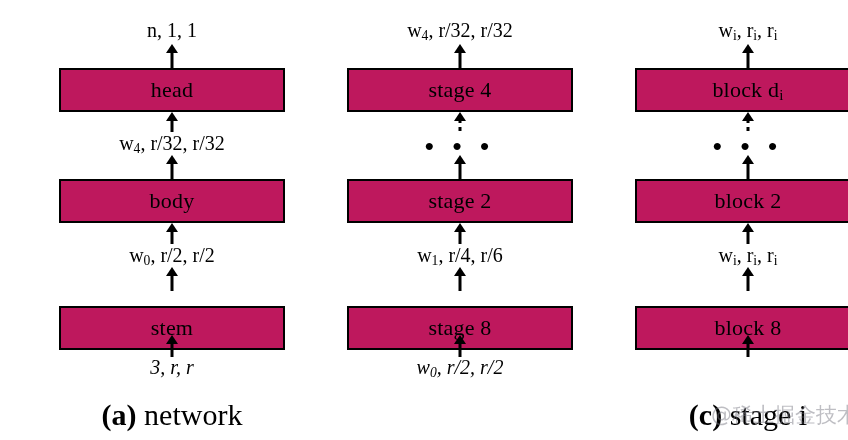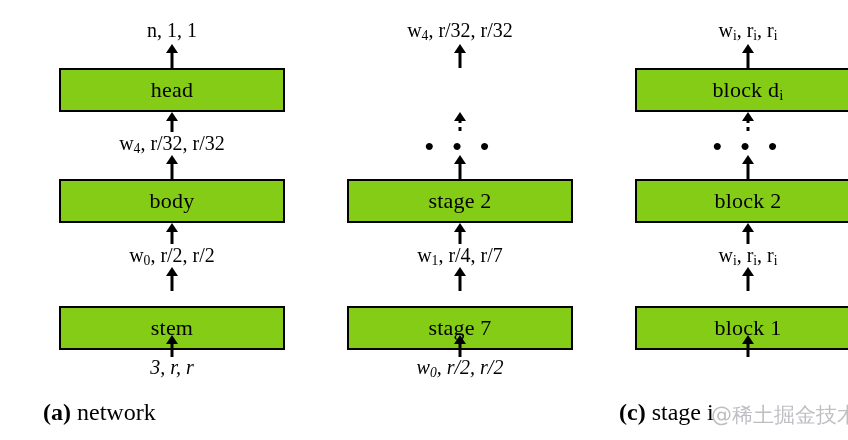--- a/index.html
+++ b/index.html
@@ -26,21 +26,21 @@
   .col-b { left: 288px; width: 258px; }
   .col-c { left: 576px; width: 258px; }
 
   
   .box {
     position: absolute;
     left: 16px;
     width: 226px;
     height: 44px;
     border: 2.5px solid #000000;
-    background: #84cc16;
+    background: #be185d;
     box-sizing: border-box;
     display: flex;
     align-items: center;
     justify-content: center;
     font-size: 22px;
     line-height: 1;
     letter-spacing: 0.2px;
   }
   .box-top    { top: 68px; }
   .box-mid    { top: 179px; }
@@ -121,21 +121,22 @@
     letter-spacing: 6px;
     font-weight: bold;
   }
 
   
   .caption {
     position: absolute;
     left: 0;
     width: 258px;
     top: 400px;
-    font-size: 24px;
+    text-align: center;
+    font-size: 30px;
     line-height: 1;
     white-space: nowrap;
   }
   .caption .tag { font-weight: bold; }
 
   sub {
     font-size: 0.68em;
     vertical-align: -0.22em;
     line-height: 0;
   }
@@ -224,20 +225,23 @@
 
     <div class="edge-label lbl-out">
       <span>w</span><sub>4</sub><span>, r/32, r/32</span>
     </div>
 
     <div class="arrow arr-top">
       <div class="head"></div>
       <div class="shaft"></div>
     </div>
 
+    <div class="box box-top">
+      <span>stage 4</span>
+    </div>
 
     <div class="arrow arrow-dashed arr-upper">
       <div class="head"></div>
       <div class="shaft"></div>
     </div>
 
     <div class="ellipsis">• • •</div>
 
     <div class="arrow arr-upper2">
       <div class="head"></div>
@@ -247,30 +251,30 @@
     <div class="box box-mid">
       <span>stage 2</span>
     </div>
 
     <div class="arrow arr-lower">
       <div class="head"></div>
       <div class="shaft"></div>
     </div>
 
     <div class="edge-label lbl-lower">
-      <span>w</span><sub>1</sub><span>, r/4, r/7</span>
+      <span>w</span><sub>1</sub><span>, r/4, r/6</span>
     </div>
 
     <div class="arrow arr-lower2">
       <div class="head"></div>
       <div class="shaft"></div>
     </div>
 
     <div class="box box-bottom">
-      <span>stage 7</span>
+      <span>stage 8</span>
     </div>
 
     <div class="arrow arr-bottom">
       <div class="head"></div>
       <div class="shaft"></div>
     </div>
 
     <div class="edge-label lbl-in">
       <span>w</span><sub>0</sub><span>, r/2, r/2</span>
     </div>
@@ -316,21 +320,21 @@
     <div class="edge-label lbl-lower">
       <span>w</span><sub>i</sub><span>, r</span><sub>i</sub><span>, r</span><sub>i</sub>
     </div>
 
     <div class="arrow arr-lower2">
       <div class="head"></div>
       <div class="shaft"></div>
     </div>
 
     <div class="box box-bottom">
-      <span>block 1</span>
+      <span>block 8</span>
     </div>
 
     <div class="arrow arr-bottom">
       <div class="head"></div>
       <div class="shaft"></div>
     </div>
 
 
     <div class="caption">
       <span class="tag">(c)</span>

